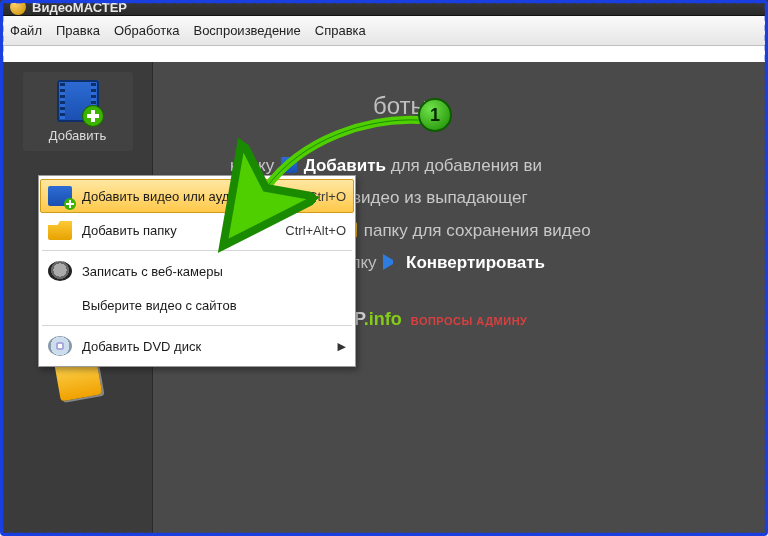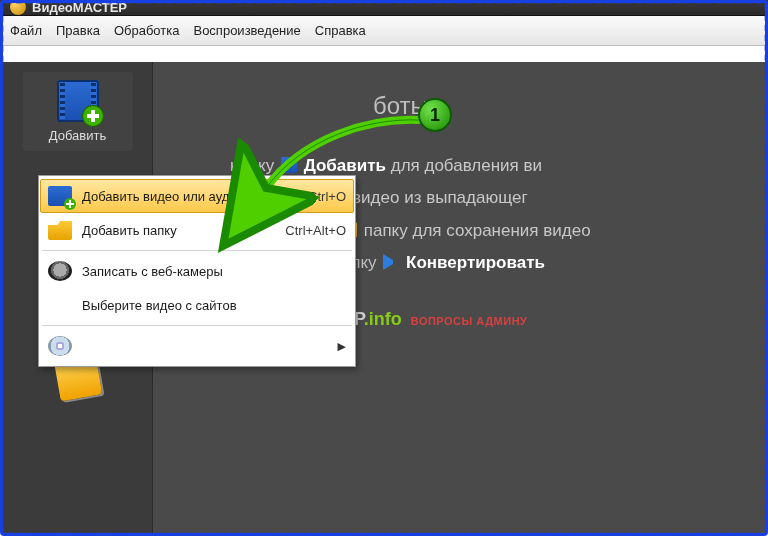--- a/index.html
+++ b/index.html
@@ -249,20 +249,21 @@
     <div class="ic ic-cam"></div>
     <span class="lbl">Записать с веб-камеры</span>
   </div>
   <div class="mi">
     <div class="ic"></div>
     <span class="lbl">Выберите видео с сайтов</span>
   </div>
   <div class="sep"></div>
   <div class="mi">
     <div class="ic ic-dvd"></div>
+    <span class="lbl">Добавить DVD диск</span>
     <span class="sub-arrow">▶</span>
   </div>
 </div>
 
 <span class="cursor">↖</span>
 
 <div class="arrow-path">
   <svg viewBox="0 0 170 90">
     <defs>
       <marker id="ah" markerWidth="14" markerHeight="14" refX="3" refY="6" orient="auto">

